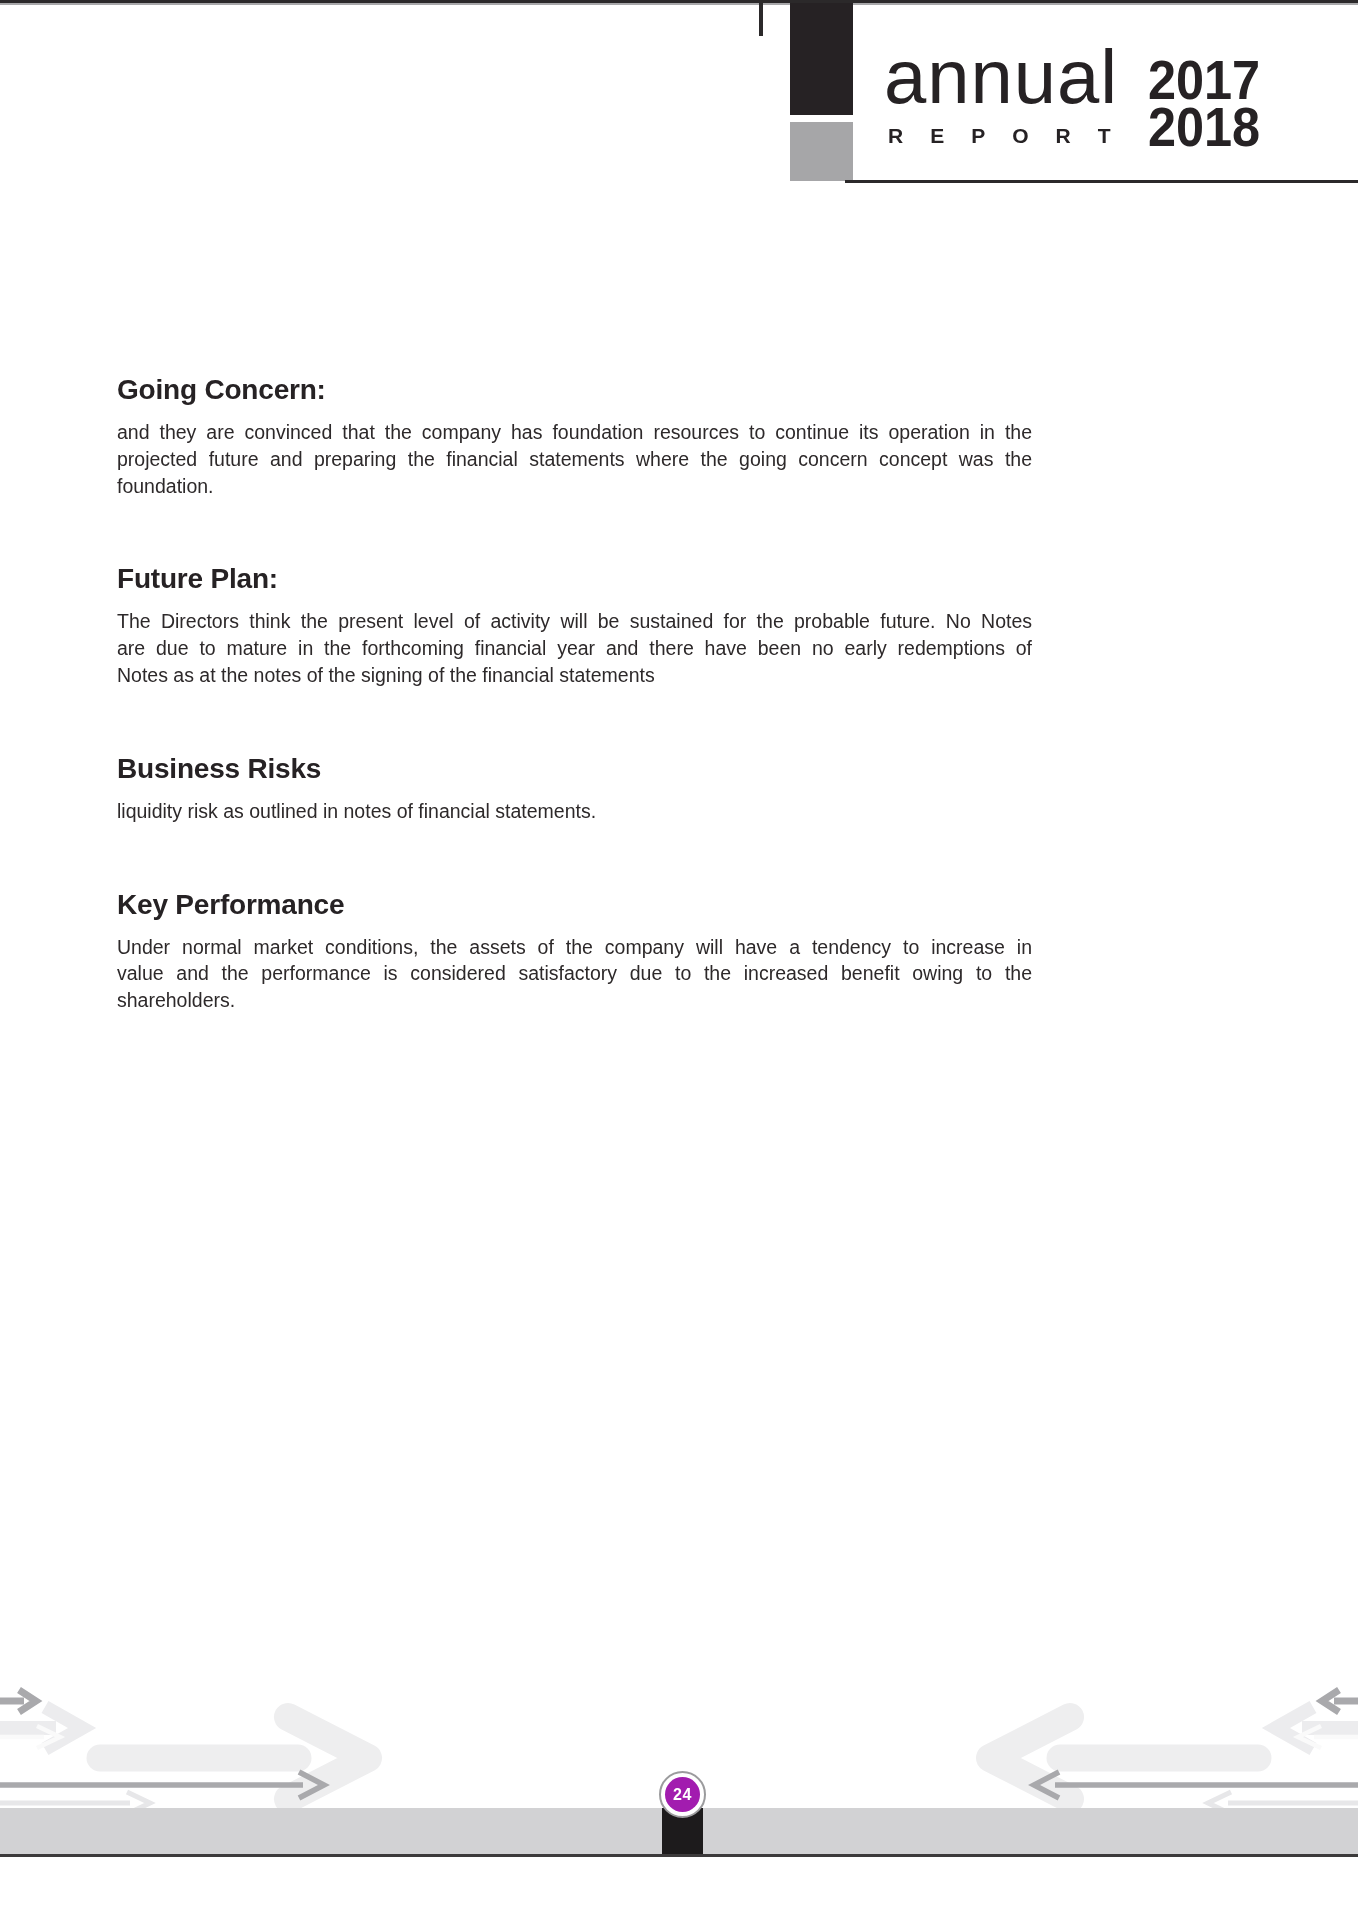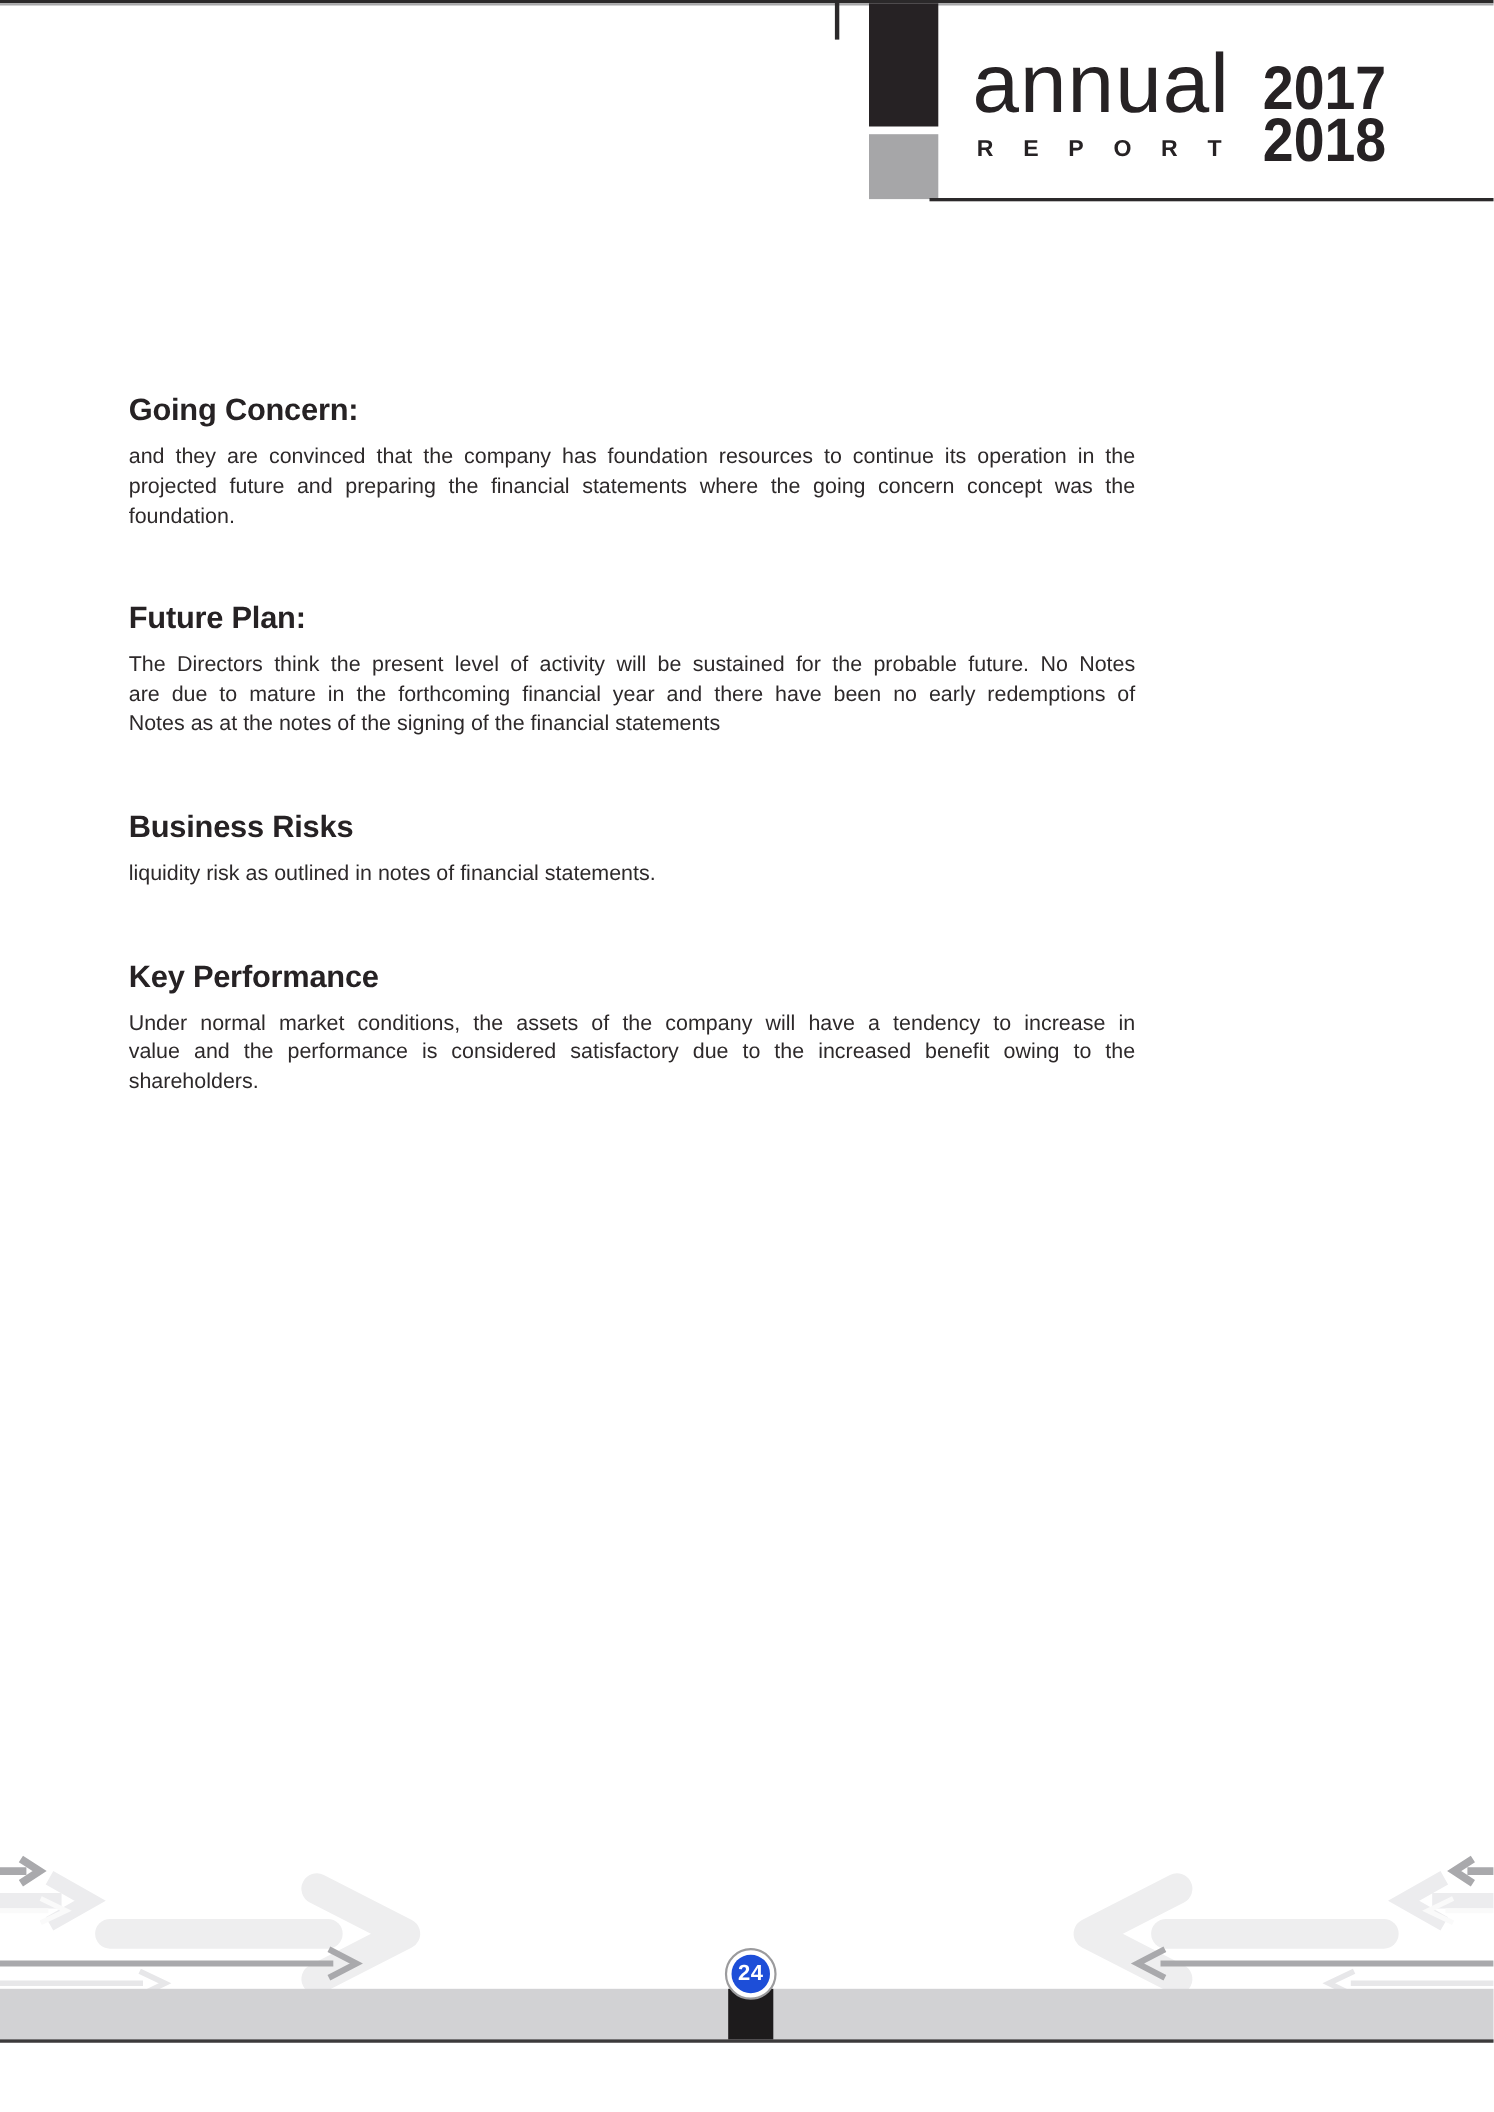--- a/index.html
+++ b/index.html
@@ -24,21 +24,21 @@
     position:absolute;left:888px;top:124px;width:260px;
     font-size:21px;font-weight:700;letter-spacing:27px;color:#262224;white-space:nowrap;
   }
   .logo-years{
     position:absolute;left:1148px;top:56px;
     font-weight:700;color:#262224;transform:scaleX(0.9);transform-origin:left top;
   }
   .logo-year{font-size:56px;line-height:47px;letter-spacing:0px;}
 
   
-  .content{position:absolute;left:117px;top:357px;width:915px;}
+  .content{position:absolute;left:117px;top:374px;width:915px;}
   .section-heading{
     margin:0 0 13px 0;font-size:28px;line-height:32px;font-weight:700;
     letter-spacing:-0.2px;color:#262224;
   }
   .section-para{margin:0 0 64px 0;font-size:19.5px;line-height:26.8px;color:#2d292a;}
   .section-para .line{display:block;text-align:justify;text-align-last:justify;}
   .section-para .line:last-child{text-align-last:left;}
 
   
   .arrows{position:absolute;top:1686px;}
@@ -48,22 +48,22 @@
     position:absolute;left:0;top:1808px;width:1358px;height:46px;
     background:#d2d2d4;border-bottom:3px solid #3c3a3b;
   }
   .footer-tab{position:absolute;left:662px;top:1808px;width:41px;height:46px;background:#1d1b1c;}
   .page-badge{
     position:absolute;left:659px;top:1771px;width:47px;height:47px;border-radius:50%;
     background:#ffffff;border:2px solid #9b9b9d;box-sizing:border-box;
   }
   .page-badge-inner{
     position:absolute;left:4px;top:4px;width:35px;height:35px;border-radius:50%;
-    background:#1d4ed8;color:#ffffff;display:flex;align-items:center;justify-content:center;
-    font-size:20px;font-weight:700;letter-spacing:0.5px;
+    background:#a21caf;color:#ffffff;display:flex;align-items:center;justify-content:center;
+    font-size:16px;font-weight:700;letter-spacing:0.5px;
   }
 </style>
 </head>
 <body>
 
 <div class="page">
 
   <div class="top-rule"></div>
   <div class="top-rule-shadow"></div>
   <div class="header-tick"></div>

